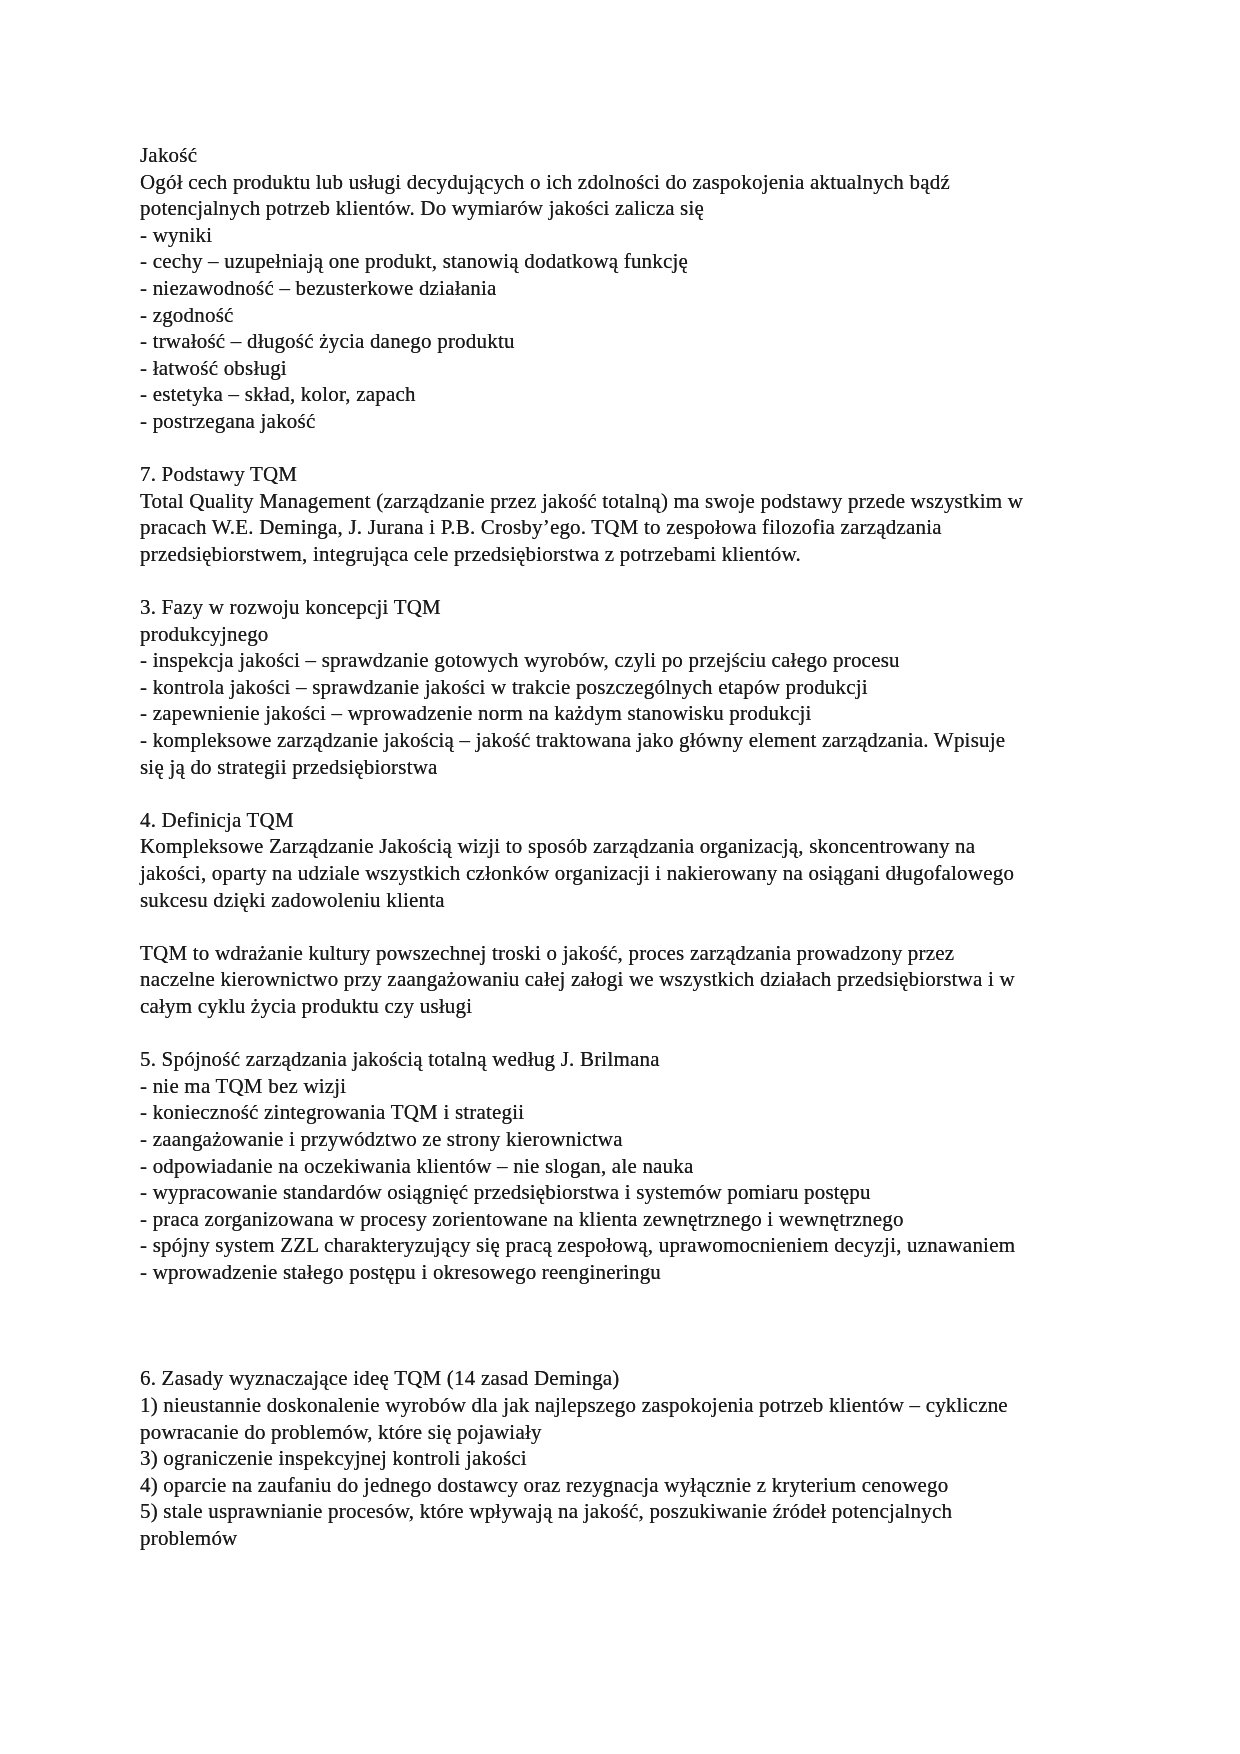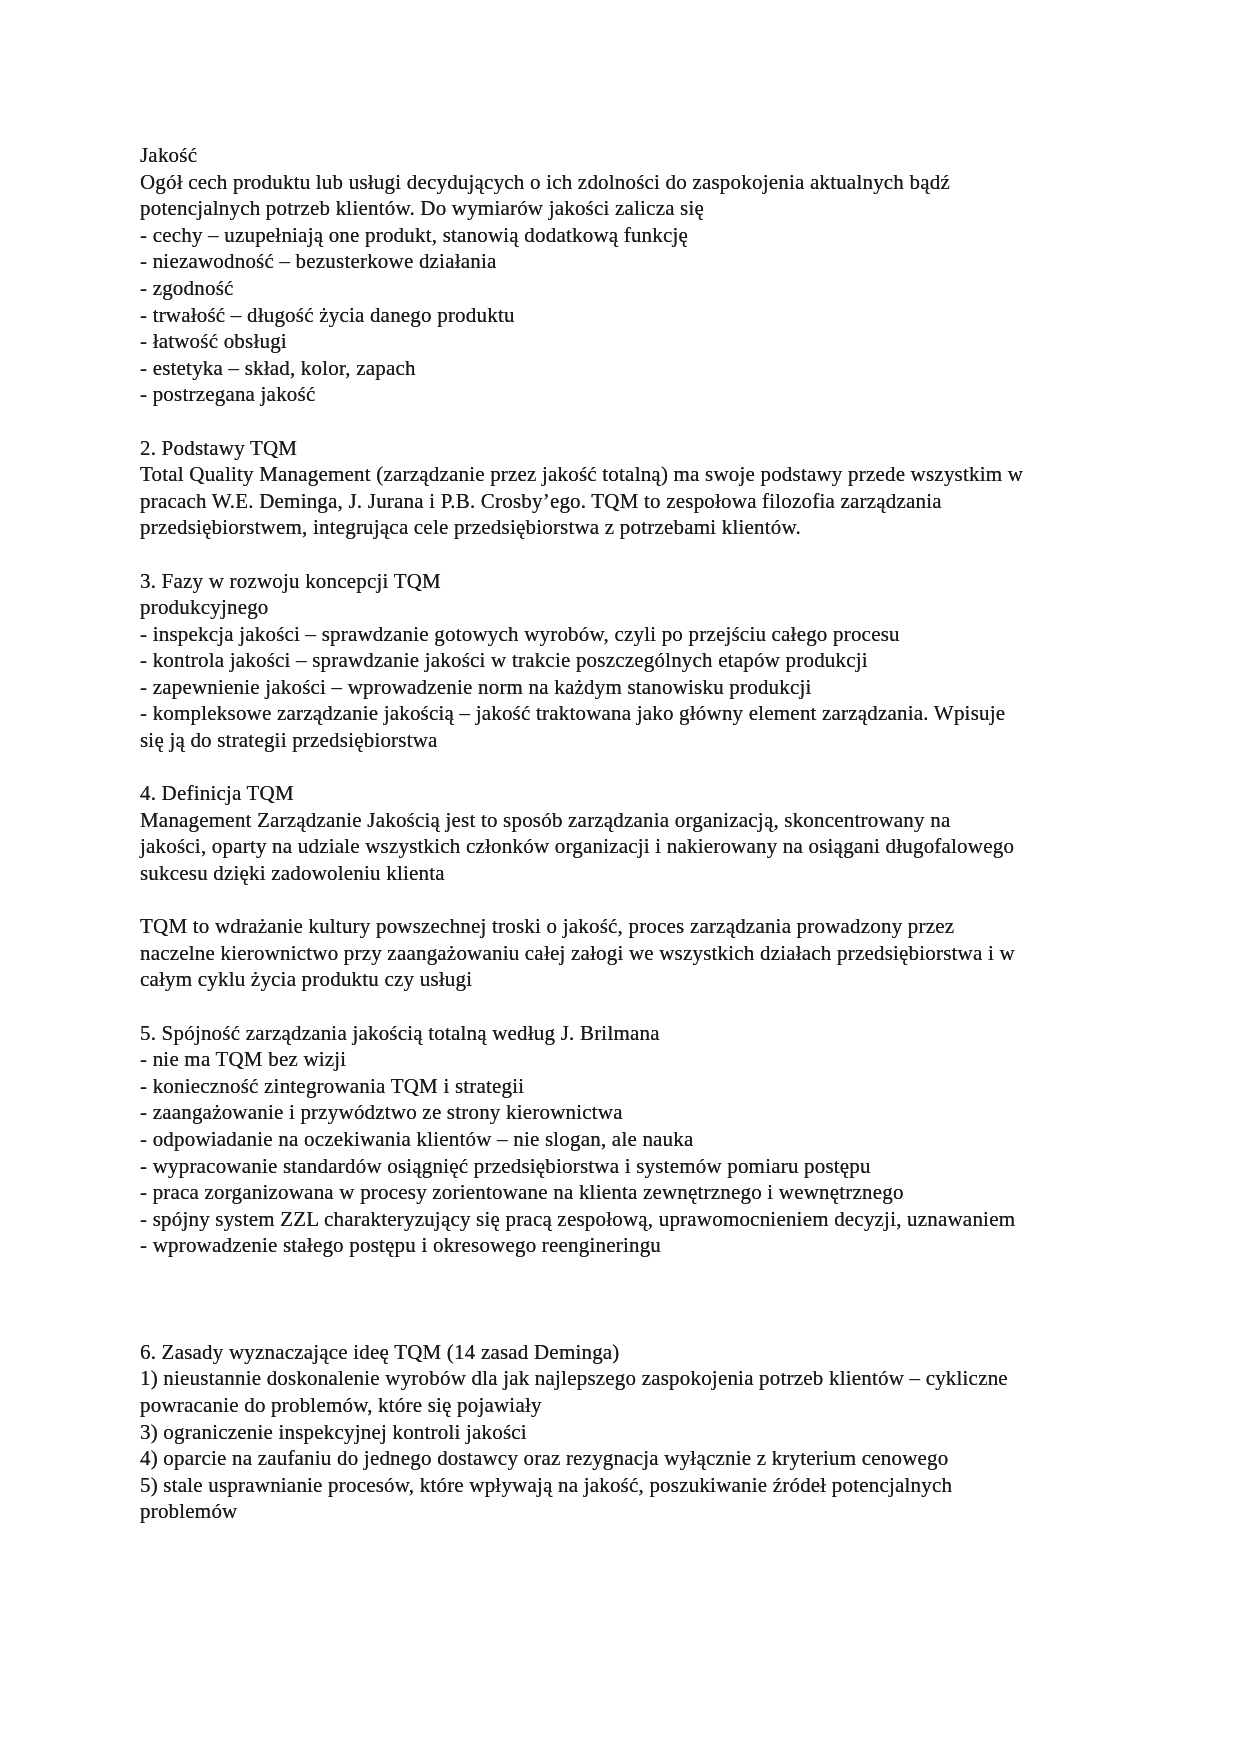--- a/index.html
+++ b/index.html
@@ -36,43 +36,44 @@
   }
 </style>
 </head>
 <body>
 
 <div class="page">
   <div class="doc-text">
       <div class="text-line">Jakość</div>
       <div class="text-line">Ogół cech produktu lub usługi decydujących o ich zdolności do zaspokojenia aktualnych bądź</div>
       <div class="text-line">potencjalnych potrzeb klientów. Do wymiarów jakości zalicza się</div>
+      <div class="text-line">- wyniki</div>
       <div class="text-line">- cechy – uzupełniają one produkt, stanowią dodatkową funkcję</div>
       <div class="text-line">- niezawodność – bezusterkowe działania</div>
       <div class="text-line">- zgodność</div>
       <div class="text-line">- trwałość – długość życia danego produktu</div>
       <div class="text-line">- łatwość obsługi</div>
       <div class="text-line">- estetyka – skład, kolor, zapach</div>
       <div class="text-line">- postrzegana jakość</div>
       <div class="text-line"></div>
-      <div class="text-line">2. Podstawy TQM</div>
+      <div class="text-line">7. Podstawy TQM</div>
       <div class="text-line">Total Quality Management (zarządzanie przez jakość totalną) ma swoje podstawy przede wszystkim w</div>
       <div class="text-line">pracach W.E. Deminga, J. Jurana i P.B. Crosby’ego. TQM to zespołowa filozofia zarządzania</div>
       <div class="text-line">przedsiębiorstwem, integrująca cele przedsiębiorstwa z potrzebami klientów.</div>
       <div class="text-line"></div>
       <div class="text-line">3. Fazy w rozwoju koncepcji TQM</div>
       <div class="text-line">produkcyjnego</div>
       <div class="text-line">- inspekcja jakości – sprawdzanie gotowych wyrobów, czyli po przejściu całego procesu</div>
       <div class="text-line">- kontrola jakości – sprawdzanie jakości w trakcie poszczególnych etapów produkcji</div>
       <div class="text-line">- zapewnienie jakości – wprowadzenie norm na każdym stanowisku produkcji</div>
       <div class="text-line">- kompleksowe zarządzanie jakością – jakość traktowana jako główny element zarządzania. Wpisuje</div>
       <div class="text-line">się ją do strategii przedsiębiorstwa</div>
       <div class="text-line"></div>
       <div class="text-line">4. Definicja TQM</div>
-      <div class="text-line">Management Zarządzanie Jakością jest to sposób zarządzania organizacją, skoncentrowany na</div>
+      <div class="text-line">Kompleksowe Zarządzanie Jakością wizji to sposób zarządzania organizacją, skoncentrowany na</div>
       <div class="text-line">jakości, oparty na udziale wszystkich członków organizacji i nakierowany na osiągani długofalowego</div>
       <div class="text-line">sukcesu dzięki zadowoleniu klienta</div>
       <div class="text-line"></div>
       <div class="text-line">TQM to wdrażanie kultury powszechnej troski o jakość, proces zarządzania prowadzony przez</div>
       <div class="text-line">naczelne kierownictwo przy zaangażowaniu całej załogi we wszystkich działach przedsiębiorstwa i w</div>
       <div class="text-line">całym cyklu życia produktu czy usługi</div>
       <div class="text-line"></div>
       <div class="text-line">5. Spójność zarządzania jakością totalną według J. Brilmana</div>
       <div class="text-line">- nie ma TQM bez wizji</div>
       <div class="text-line">- konieczność zintegrowania TQM i strategii</div>

